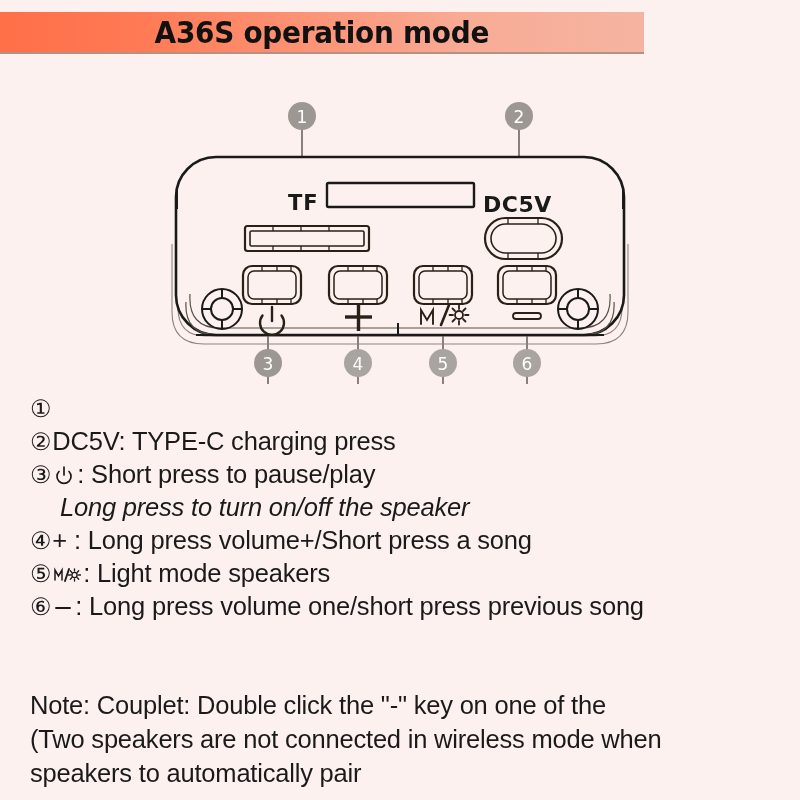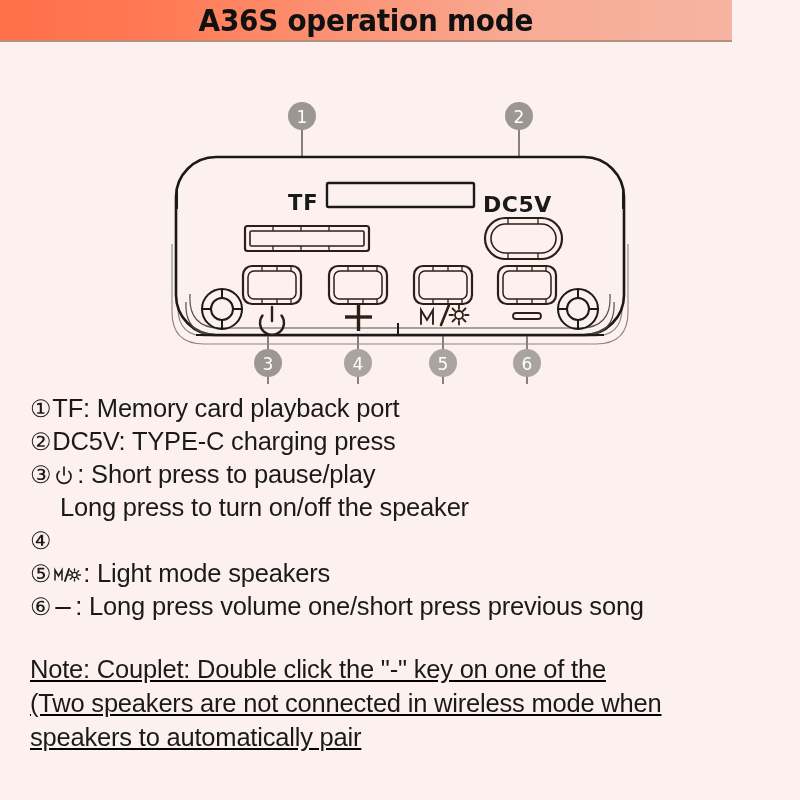--- a/index.html
+++ b/index.html
@@ -11,22 +11,22 @@
     height: 800px;
     background: #fdf1ef;
     font-family: "Liberation Sans", sans-serif;
     overflow: hidden;
     position: relative;
   }
 
   
   .header {
     position: absolute;
-    left: 0; top: 0;
-    width: 732px;
+    left: 0; top: 12px;
+    width: 644px;
     height: 42px;
     background: linear-gradient(to right, #ff6f48 0%, #ff7a55 22%, #f8ab95 72%, #f5b4a1 100%);
     border-bottom: 2px solid #b59184;
     display: flex;
     align-items: center;
     justify-content: center;
     box-sizing: border-box;
     text-align: right;
   }
   .header-title {
@@ -58,38 +58,37 @@
   }
   .line {
     font-size: 25.5px;
     color: #1a1a1a;
     line-height: 33px;
     white-space: nowrap;
     display: flex;
     align-items: baseline;
     letter-spacing: -0.2px;
   }
-  .line.indent { padding-left: 30px; }
+  .line.indent { padding-left: 30px; font-style: italic; }
   .marker {
     font-size: 24px;
     margin-right: 1px;
     color: #1a1a1a;
   }
   .glyph-svg {
     margin: 0 2px 0 1px;
     position: relative;
     top: 3px;
     flex: 0 0 auto;
   }
   .note-block {
     position: absolute;
     left: 30px;
-    top: 652px;
+    top: 688px;
     width: 752px;
-    text-decoration: underline;
   }
   .note-line {
     font-size: 25.5px;
     color: #1a1a1a;
     line-height: 34px;
     white-space: nowrap;
     letter-spacing: -0.2px;
   }
 </style>
 </head>
@@ -291,21 +290,20 @@
       <circle cx="527" cy="319" r="14" fill="#a9a49f"></circle>
       <text x="527" y="326" text-anchor="middle" font-family="DejaVu Sans, sans-serif" font-size="17" fill="#ffffff">6</text>
     </g>
   </svg>
 </div>
 
 <div class="body-text">
 
   <div class="line">
     <span class="marker">①</span>
-    <span>TF: Memory card playback port</span>
   </div>
 
   <div class="line">
     <span class="marker">②</span>
     <span>DC5V: TYPE-C charging press</span>
   </div>
 
   <div class="line">
     <span class="marker">③</span>
     <span class="glyph-svg">
@@ -318,20 +316,21 @@
     </span>
     <span>: Short press to pause/play</span>
   </div>
 
   <div class="line indent">
     <span>Long press to turn on/off the speaker</span>
   </div>
 
   <div class="line">
     <span class="marker">④</span>
+    <span>+ : Long press volume+/Short press a song</span>
   </div>
 
   <div class="line">
     <span class="marker">⑤</span>
     <span class="glyph-svg">
       <svg width="28" height="20" viewBox="0 0 28 20">
         <g stroke="#1a1a1a" fill="none" stroke-linecap="round">
           <path d="M2 15 L2 5 L5.5 11 L9 5 L9 15" stroke-width="1.5"></path>
           <line x1="12" y1="16" x2="16" y2="4" stroke-width="1.9"></line>
           <circle cx="21.5" cy="10" r="2.6" stroke-width="1.4"></circle>

